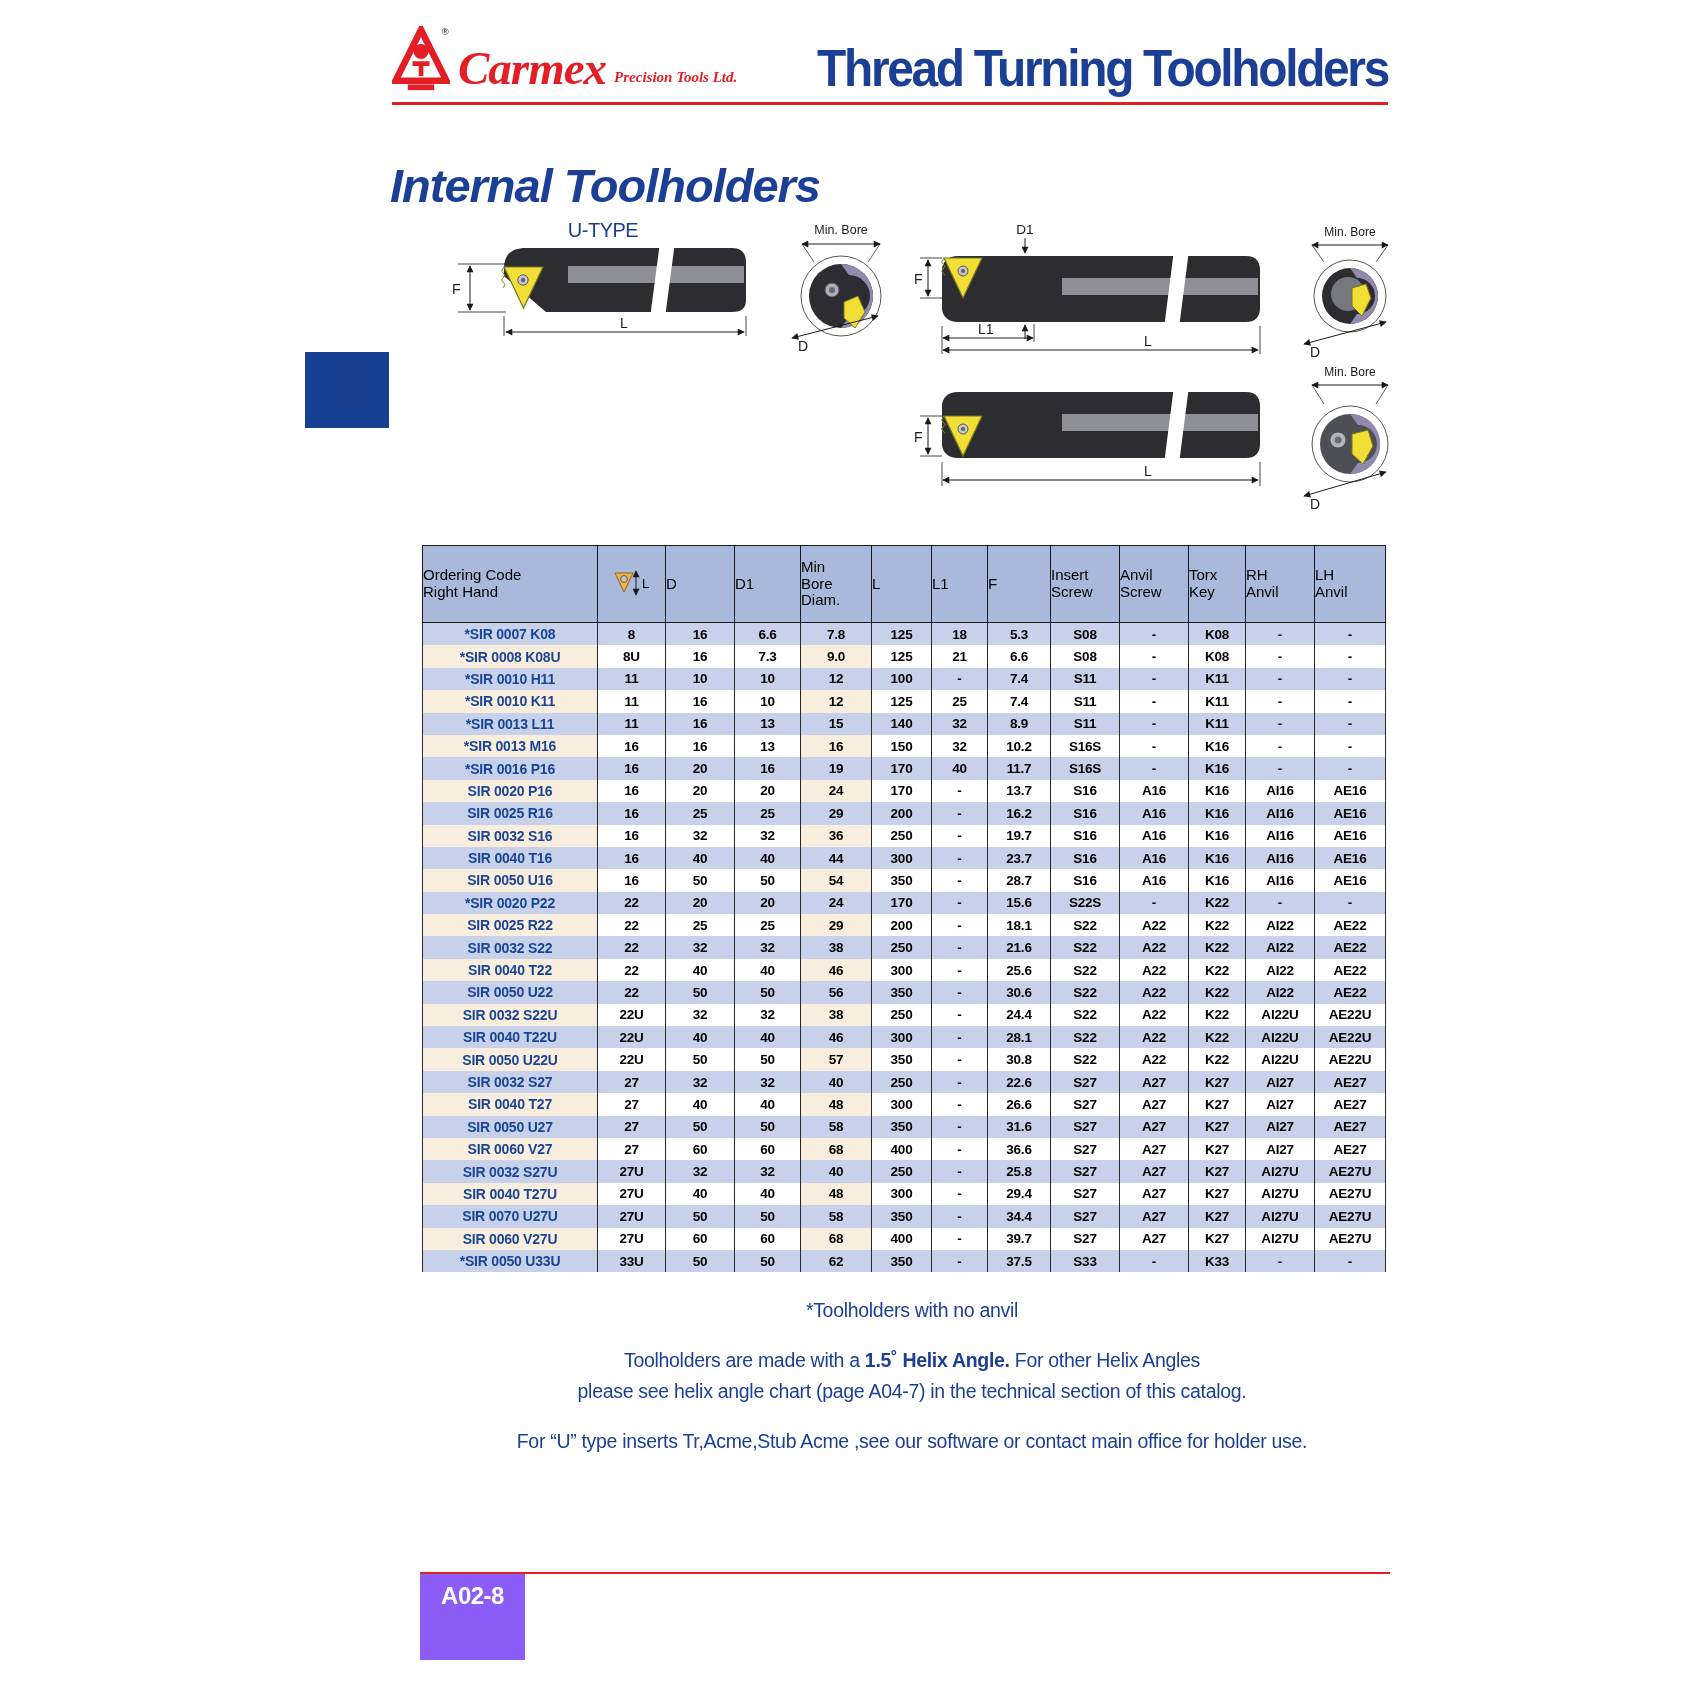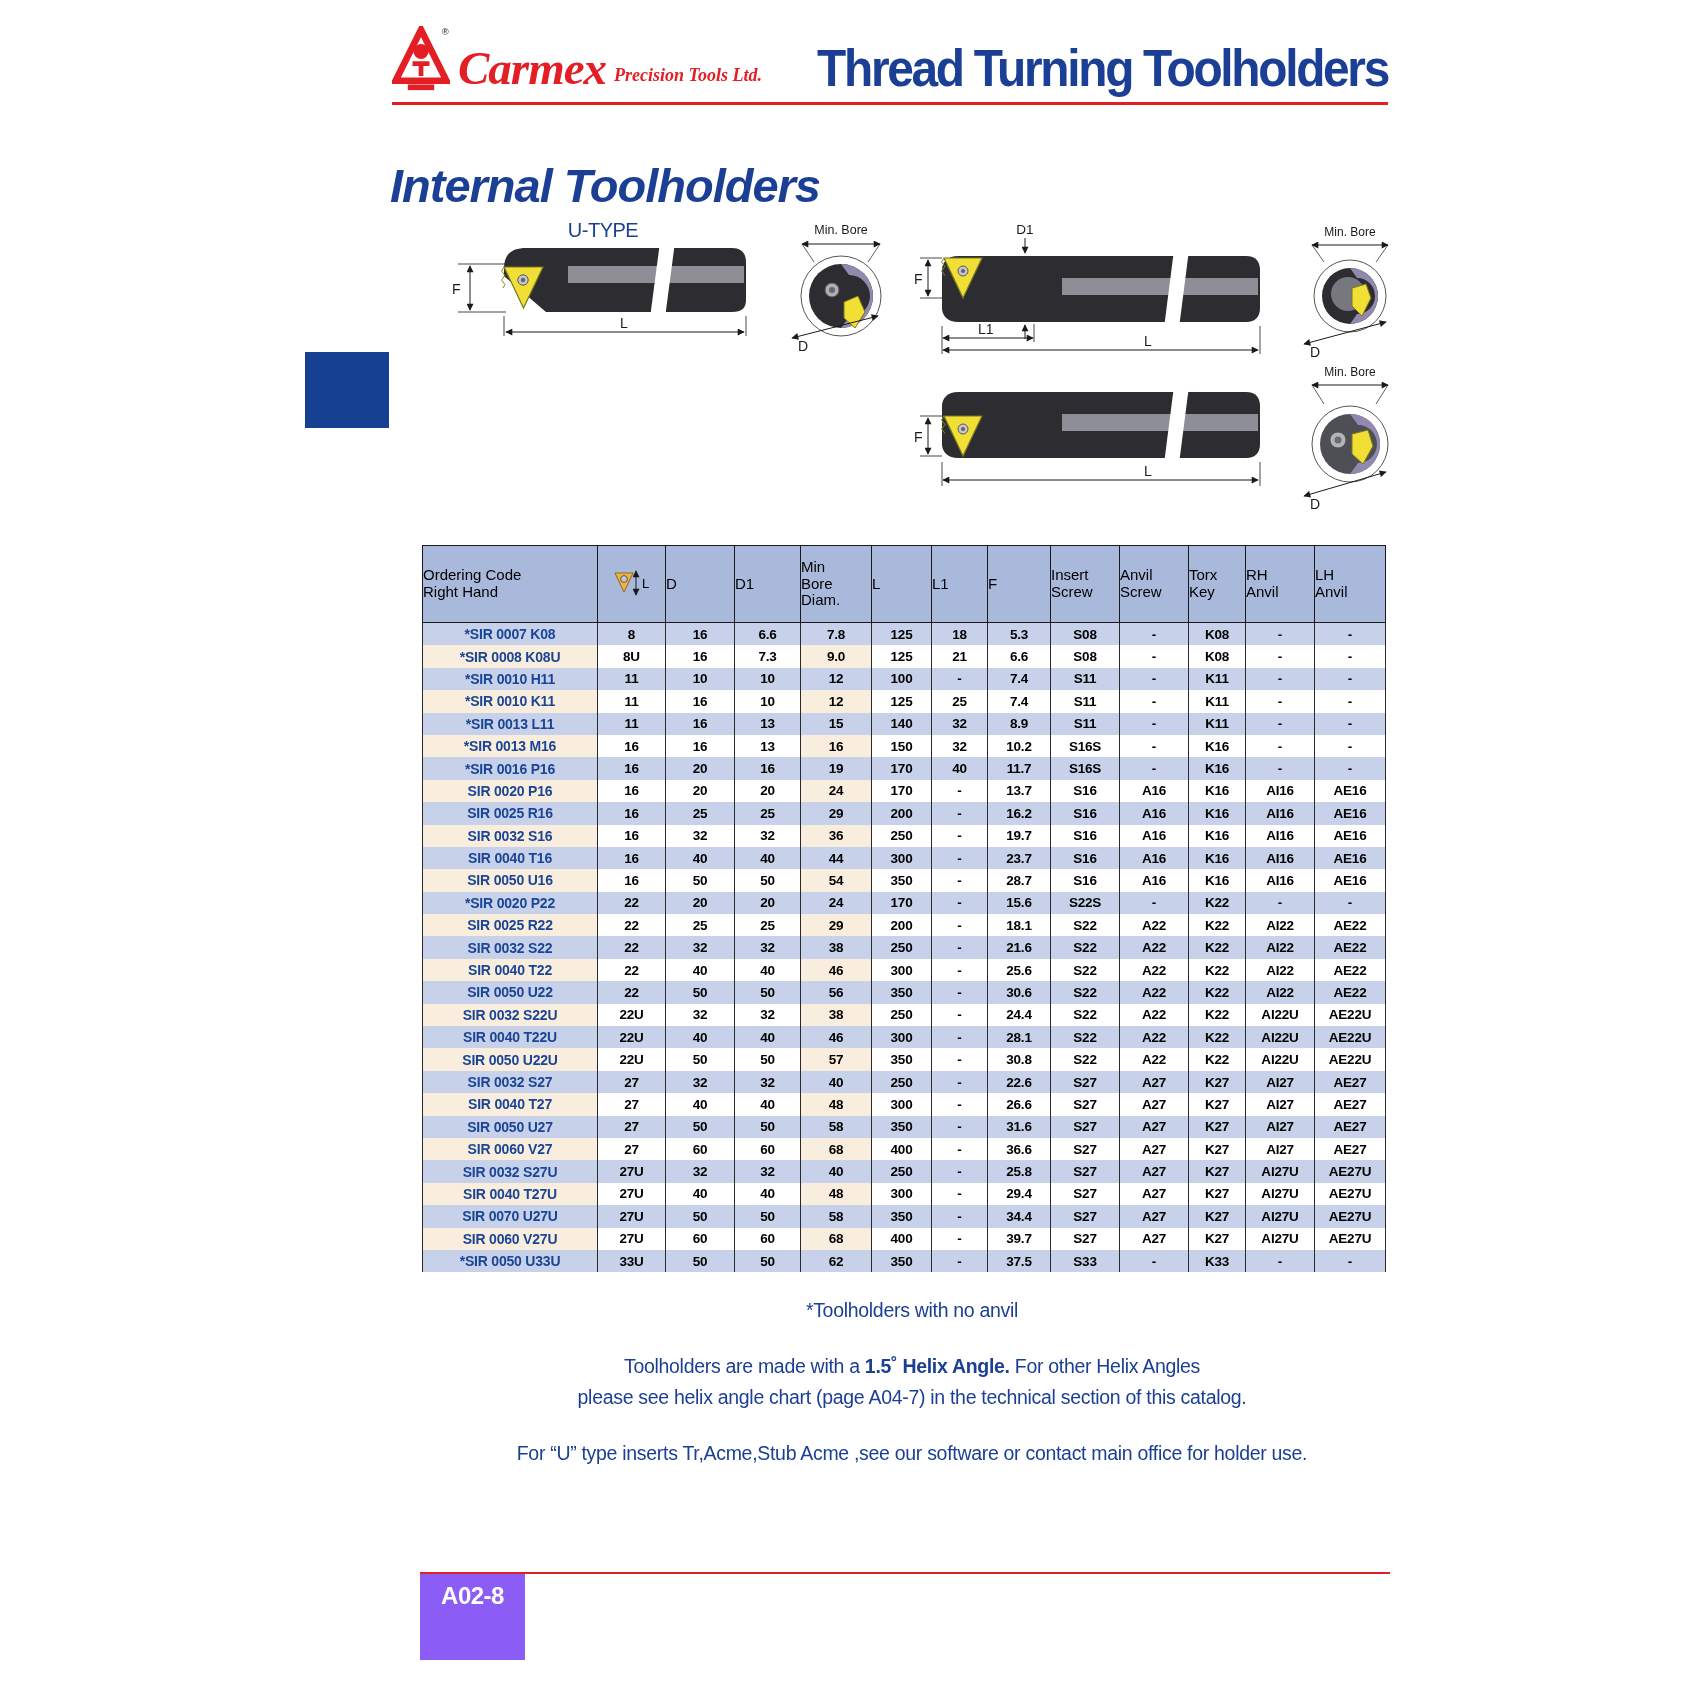--- a/index.html
+++ b/index.html
@@ -5,21 +5,21 @@
   html,body{margin:0;padding:0;background:#fff;}
   .page{position:relative;width:1696px;height:1696px;background:#fff;overflow:hidden;
         font-family:"Liberation Sans",sans-serif;color:#000;}
 
   
   .hdr-logo{position:absolute;left:392px;top:26px;display:flex;align-items:flex-end;gap:8px;}
   .logo-mark{width:58px;height:66px;}
   .brand-word{font-family:"Liberation Serif",serif;font-style:italic;font-weight:700;
               font-size:47px;color:#e31e24;letter-spacing:-1px;line-height:1;}
   .brand-tag{font-family:"Liberation Serif",serif;font-style:italic;font-weight:700;
-             font-size:18px;color:#e31e24;padding-bottom:6px;}
+             font-size:15px;color:#e31e24;padding-bottom:6px;}
   .page-title{position:absolute;right:308px;top:38px;width:700px;text-align:right;
               font-size:52px;font-weight:700;color:#1b3f94;letter-spacing:-2.5px;
               transform:scaleX(.92);transform-origin:right;white-space:nowrap;}
   .hdr-rule{position:absolute;left:392px;top:102px;width:996px;height:3px;background:#e31e24;}
 
   
   .section-title{position:absolute;left:390px;top:158px;font-size:47px;font-weight:700;
                  font-style:italic;color:#1b3f94;letter-spacing:-1px;}
 
   
@@ -40,21 +40,21 @@
   tr.even td{background:#c7d2ea;}
   tr.odd td{background:#fff;}
   tr.odd td.code, tr.odd td.minbore{background:#f9eedd;}
   td.code{color:#1a4596;font-size:14px;}
   .hic{display:flex;align-items:center;justify-content:center;gap:2px;}
   .hic .lbl{font-size:13px;}
 
   
   .notes{position:absolute;left:422px;top:1297px;width:980px;color:#1b3f94;text-align:center;}
   .note{margin:0 0 4px 0;font-size:19.5px;letter-spacing:-.3px;line-height:1.35;}
-  .note.gap{margin-top:30px;}
+  .note.gap{margin-top:24px;}
   .note .accent{color:#e87722;font-weight:700;}
   .note .bold{font-weight:700;}
 
   
   .foot-rule{position:absolute;left:420px;top:1572px;width:970px;height:2px;background:#e31e24;}
   .page-num-box{position:absolute;left:420px;top:1574px;width:105px;height:86px;background:#8b5cf6;}
   .page-num{display:block;text-align:center;margin-top:8px;color:#fff;font-size:24px;
             font-weight:700;letter-spacing:-.5px;}
 </style>
 </head>

